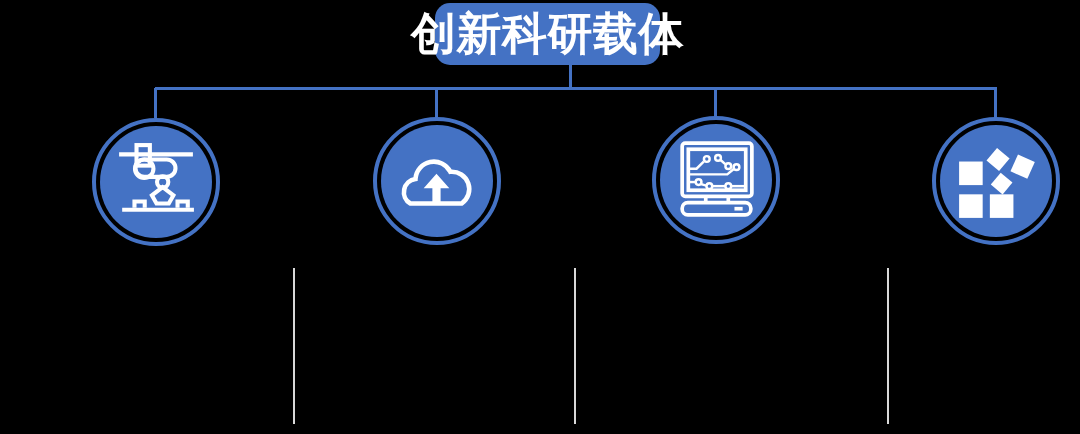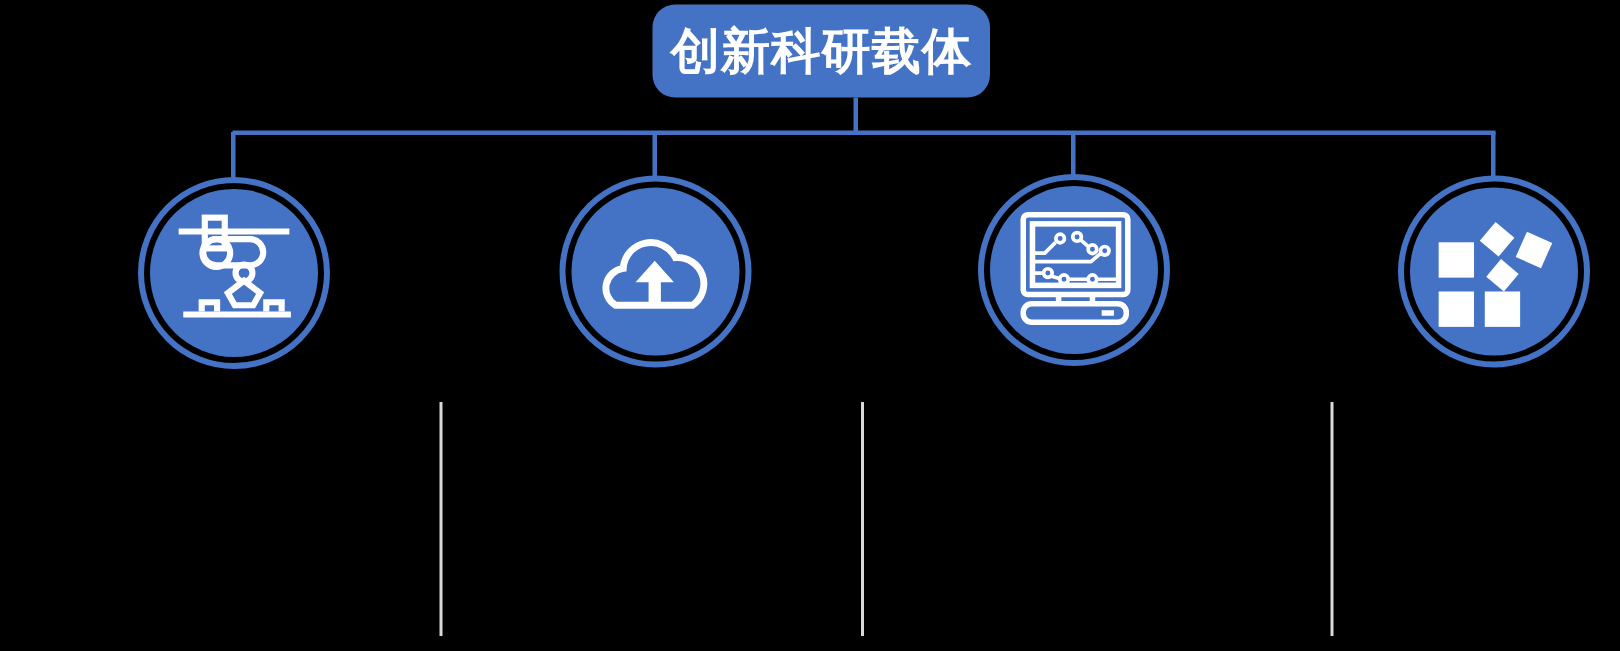--- a/index.html
+++ b/index.html
@@ -13,21 +13,21 @@
 
   
   .title-box {
     position: absolute; left: 435px; top: 3px;
     width: 225px; height: 62px;
     background: var(--accent, #4472C4);
     border-radius: 15px;
     display: flex; align-items: center; justify-content: center;
   }
   .title-box span {
-    color: #fff; font-size: 33px; font-weight: bold; letter-spacing: 0.5px;
+    color: #fff; font-size: 45px; font-weight: bold; letter-spacing: 0.5px;
     white-space: nowrap;
   }
 
   
   .line { position: absolute; background: var(--accent, #4472C4); }
   .line.h { height: 3px; }
   .line.v { width: 3px; }
 
   
   .divider {

